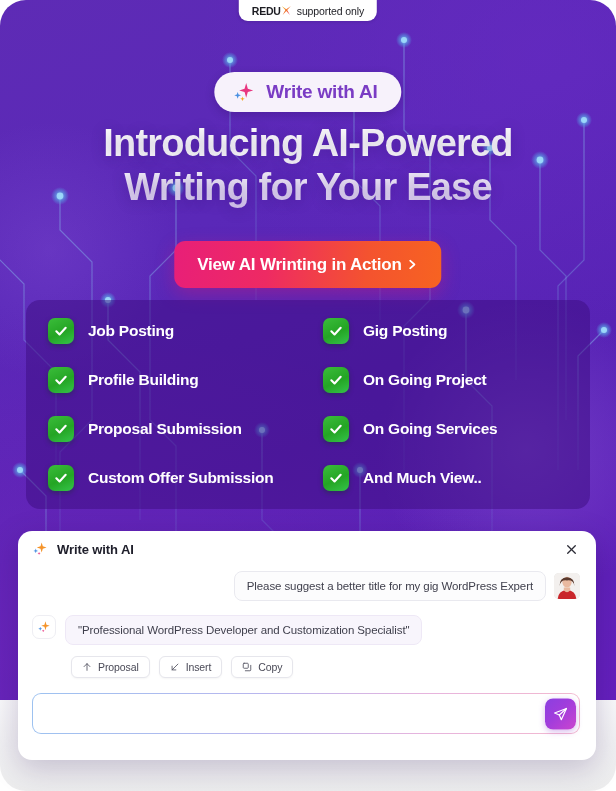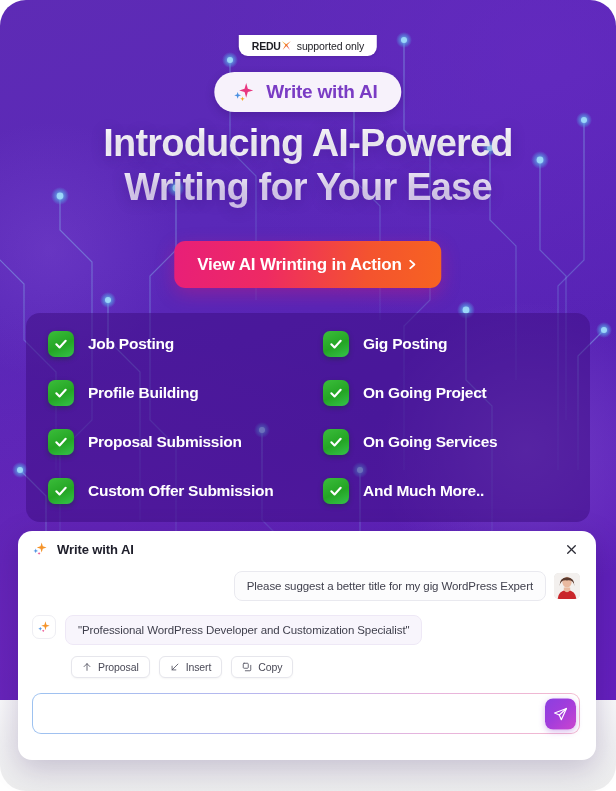--- a/index.html
+++ b/index.html
@@ -72,21 +72,20 @@
     top: 0;
     height: 21px;
     padding: 4px 13px;
     background: #ffffff;
     border-radius: 0 0 9px 9px;
     display: flex;
     align-items: center;
     gap: 5px;
     z-index: 30;
     box-shadow: 0 1px 3px rgba(40,10,80,0.18);
-    margin-top: 35px;
   }
   .redux-word {
     font-size: 10.5px;
     font-weight: 700;
     color: #1c1c22;
     letter-spacing: -0.2px;
     display: flex;
     align-items: baseline;
   }
   .redux-x {
@@ -167,21 +166,21 @@
     gap: 4px;
     cursor: pointer;
     box-shadow: 0 6px 18px rgba(225,25,110,0.35);
     z-index: 10;
   }
 
   
   .features {
     position: absolute;
     left: 26px;
-    top: 313px;
+    top: 300px;
     width: 564px;
     height: 209px;
     border-radius: 14px;
     background: rgba(60,12,128,0.50);
     display: grid;
     grid-template-columns: 1fr 1fr;
     grid-auto-rows: 1fr;
     padding: 6px 14px;
     column-gap: 14px;
     z-index: 10;
@@ -511,21 +510,21 @@
             </svg>
         </span>
         <span class="feature-label">Custom Offer Submission</span>
       </div>
       <div class="feature">
         <span class="check">
           <svg width="14" height="14" viewBox="0 0 24 24" fill="none" stroke="#ffffff" stroke-width="3.6" stroke-linecap="round" stroke-linejoin="round">
               <polyline points="4 12.5 9.5 18 20 6.5"></polyline>
             </svg>
         </span>
-        <span class="feature-label">And Much More..</span>
+        <span class="feature-label">And Much View..</span>
       </div>
     </div>
   </div>
 
   <div class="redux-badge">
     <span class="redux-word">
       <span>REDU</span>
       <svg class="redux-x" viewBox="0 0 24 24">
         <defs>
           <linearGradient id="xg" x1="0" y1="0" x2="1" y2="1">

